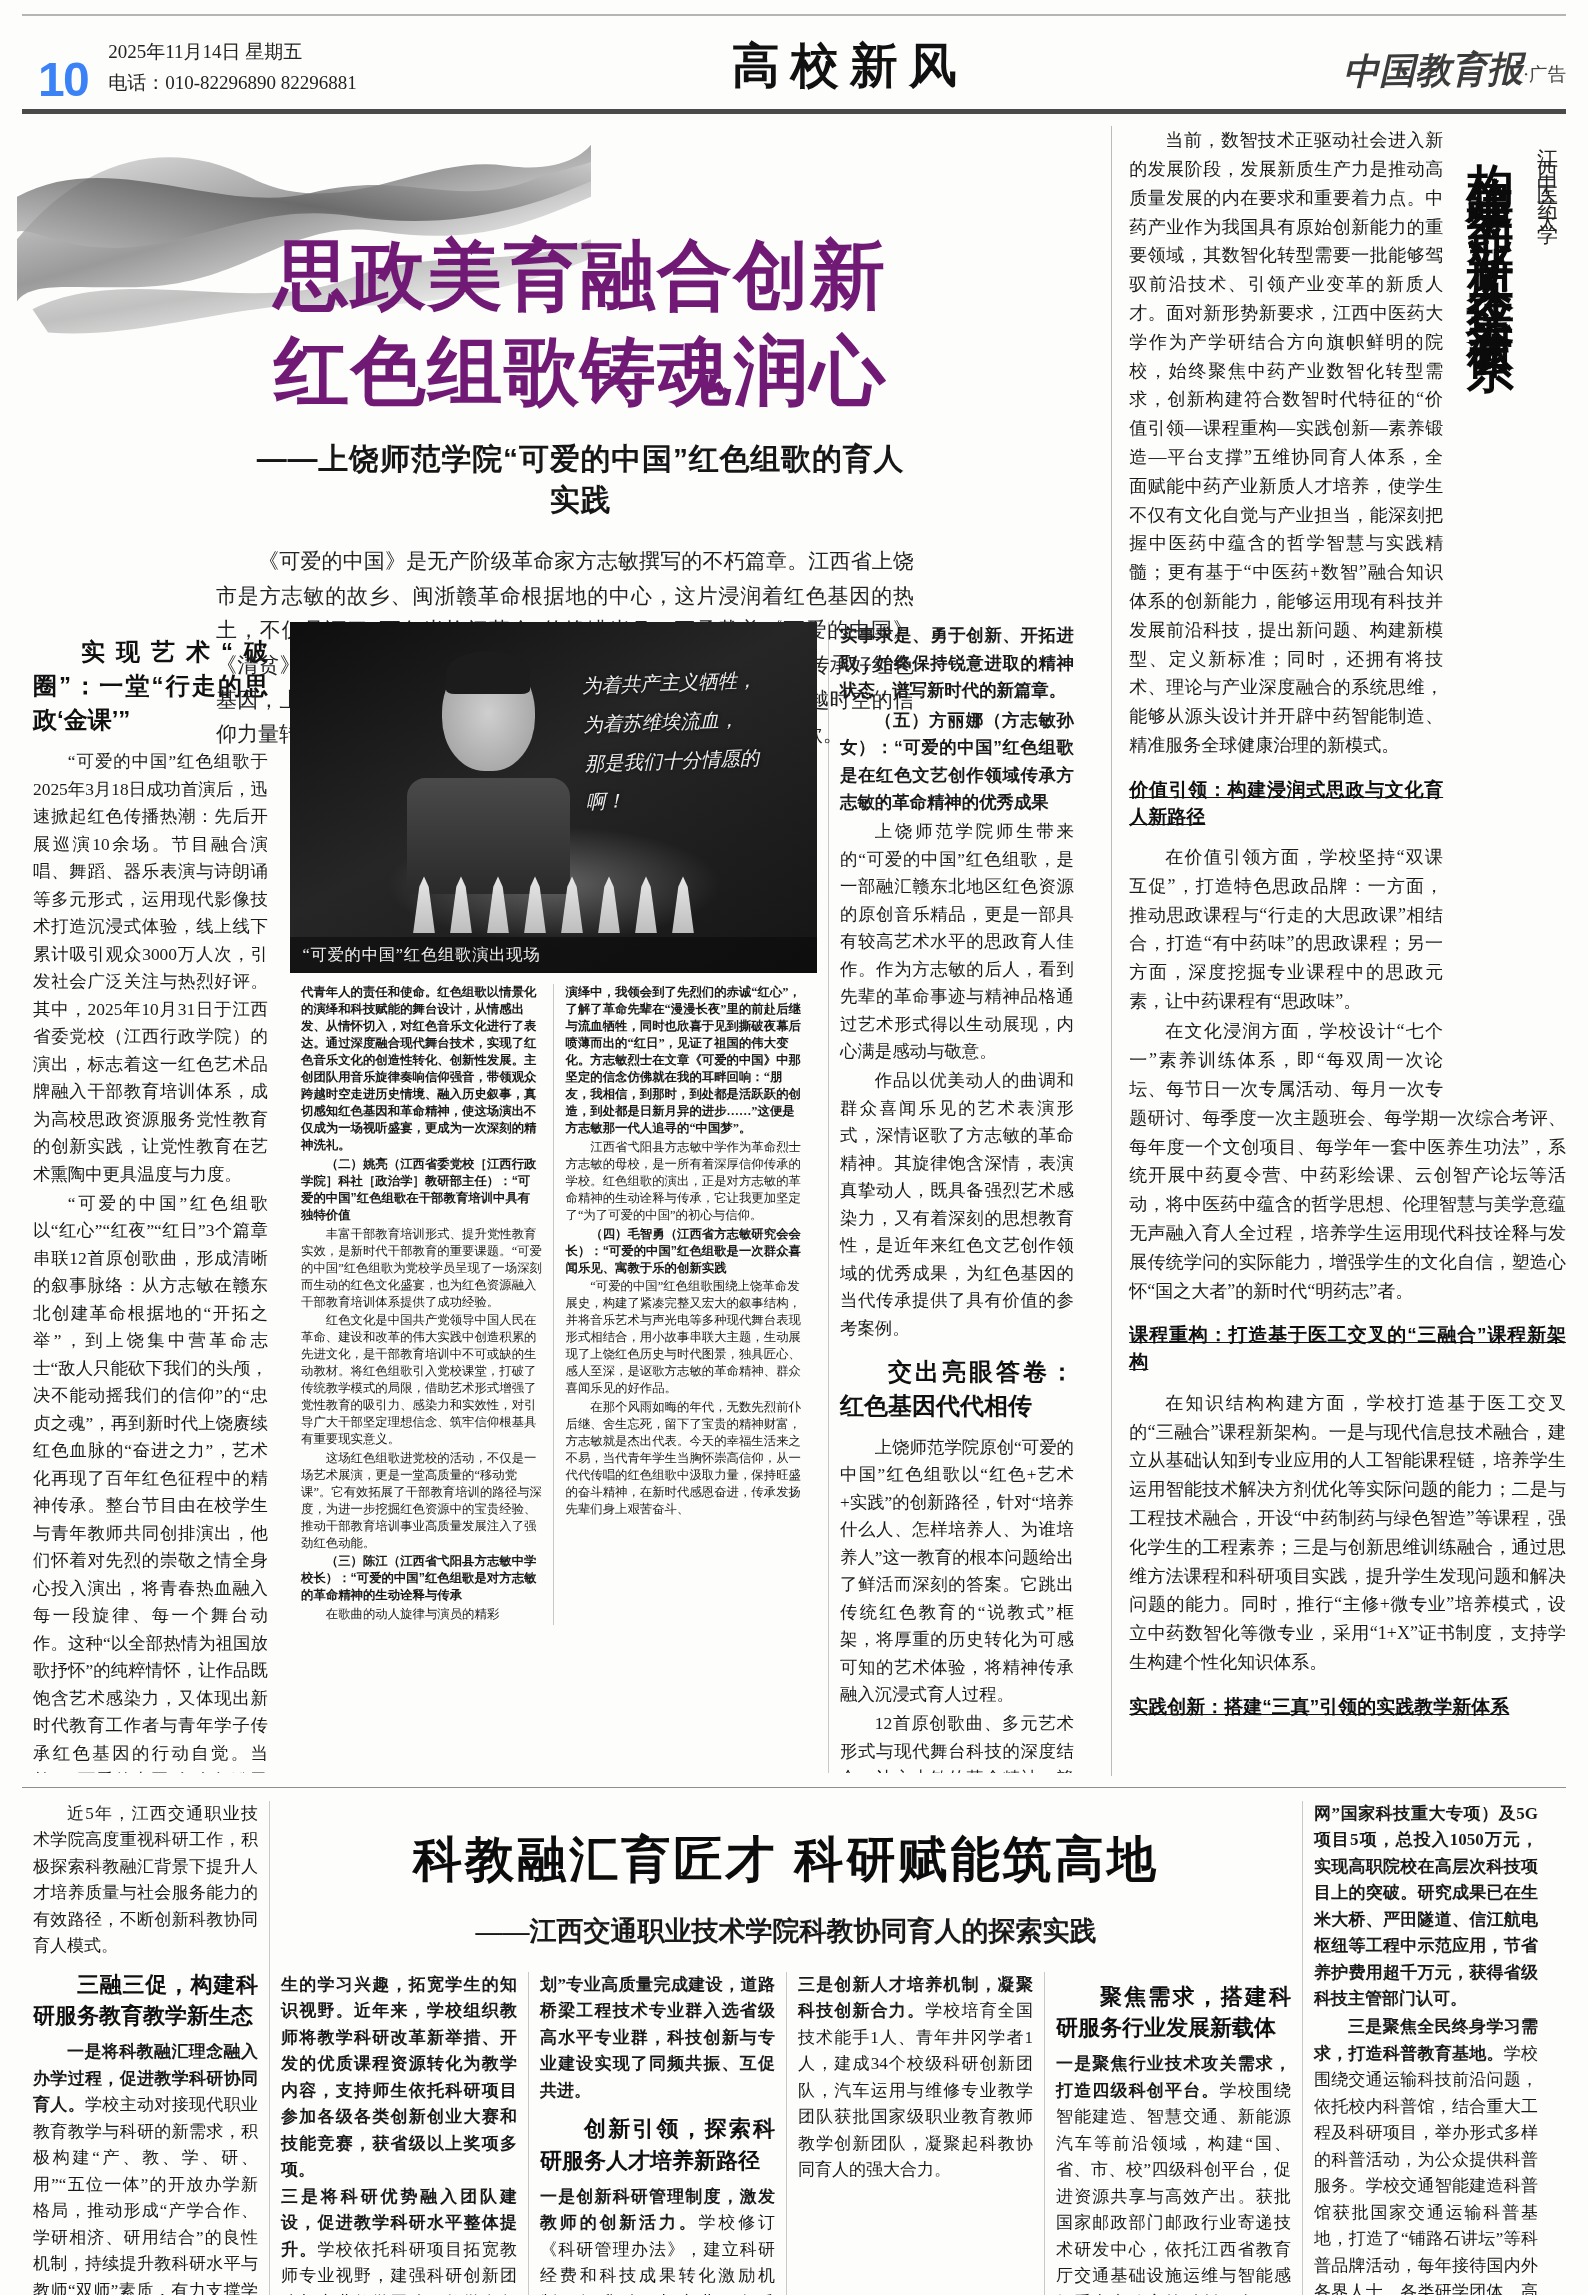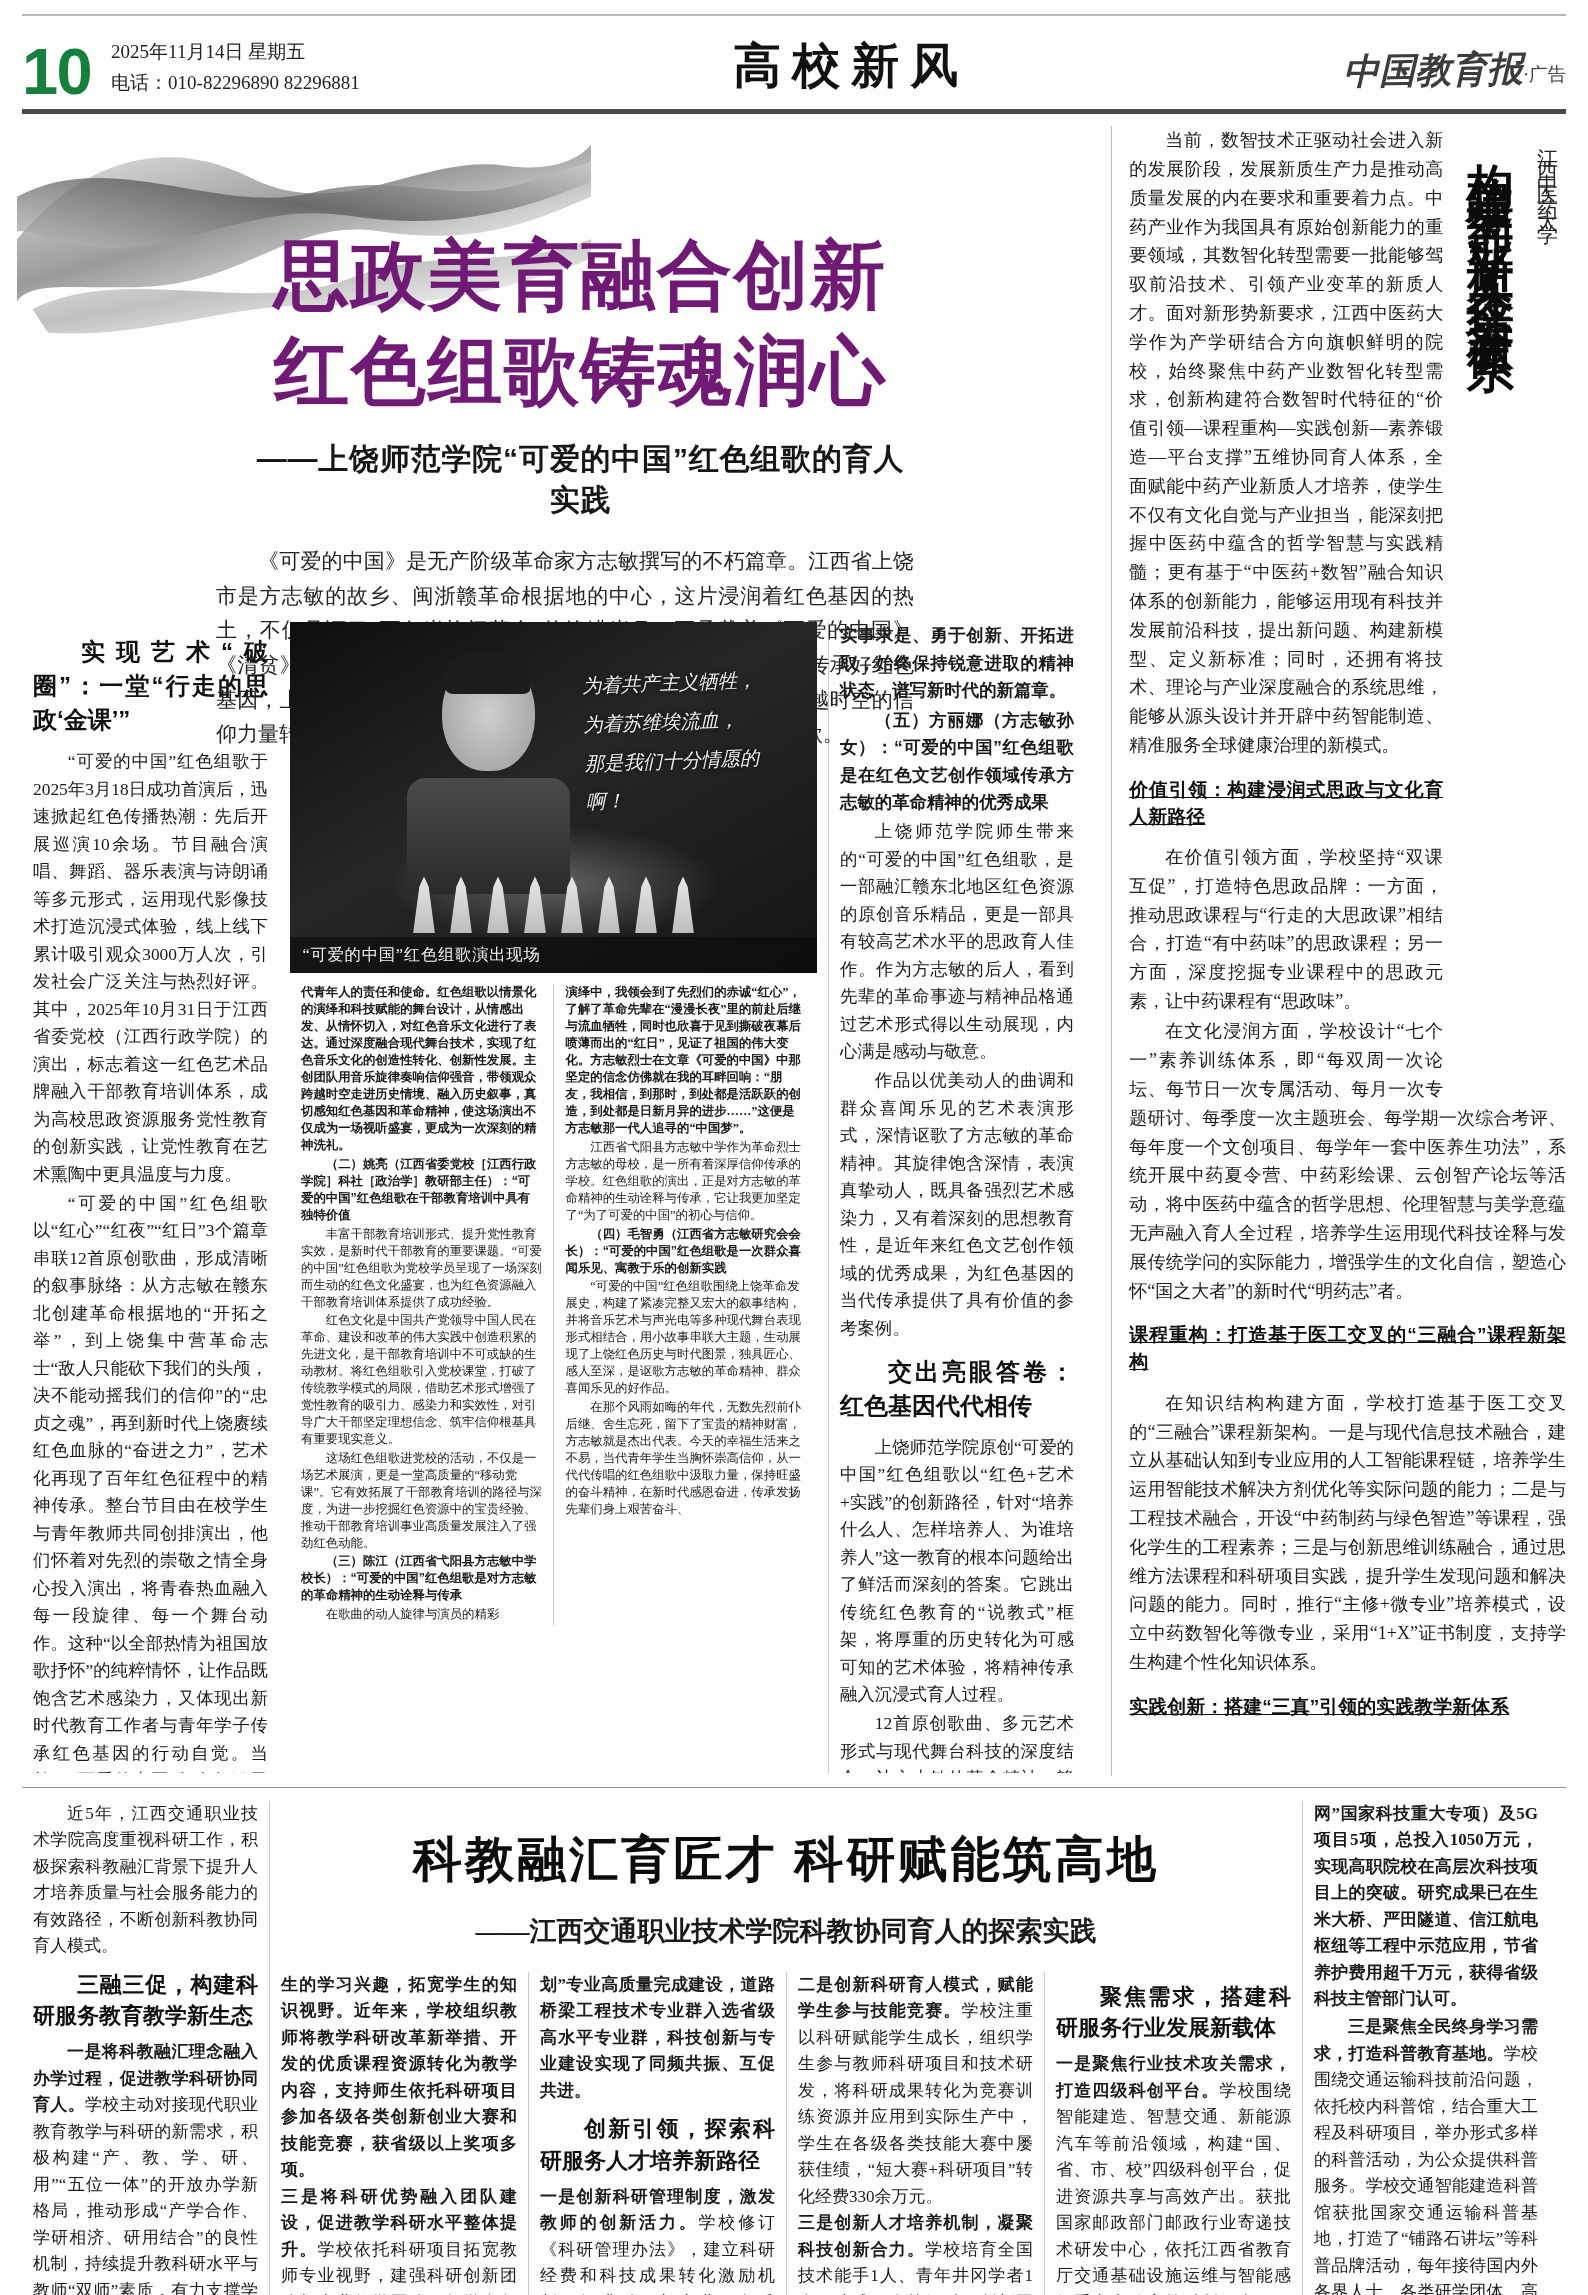--- a/index.html
+++ b/index.html
@@ -3,22 +3,22 @@
 <meta charset="utf-8">
 <style>
   * { margin:0; padding:0; box-sizing:border-box; }
   html,body { width:1588px; height:2295px; background:#fdfdfc; overflow:hidden;
     font-family:"Liberation Serif", serif; color:#1a1a1a; }
   .page { width:1588px; height:2295px; padding:14px 22px 15.5px; }
 
   
   .top-rule { border-top:2.3px solid #b5b5b5; margin-bottom:11px; }
   .header { display:flex; align-items:flex-end; height:74px; }
-  .pagenum { font-family:"Liberation Sans",sans-serif; font-size:65px; line-height:.9;
-    font-weight:bold; color:#15803d; letter-spacing:-1.6px; }
+  .pagenum { font-family:"Liberation Sans",sans-serif; font-size:48px; line-height:.9;
+    font-weight:bold; color:#3b82f6; letter-spacing:-1.6px;margin-left:16px; }
   .dateblock { margin-left:20px; font-size:19px; color:#222; line-height:1.6; padding-bottom:3.1px;}
   .section-title { flex:1; text-align:center; font-size:48px; font-weight:bold;
     letter-spacing:11px; color:#111; font-family:"Liberation Serif",serif; padding-bottom:3.1px;margin-top:35px;}
   .masthead { font-style:italic; font-weight:bold; font-size:36px; color:#3c3c3c;
     font-family:"DejaVu Serif",serif; transform:rotate(-1deg); padding-bottom:6.2px; white-space:nowrap;}
   .masthead small { font-size:18.6px; font-style:normal; font-weight:normal; color:#444; }
   .thick-rule { border-top:5.4px solid #4a4a4a; margin-top:7.8px; }
 
   
   .main-row { display:flex; margin-top:12.4px; height:1650px; }
@@ -276,21 +276,20 @@
           </div>
         <div>
             <div class="pad">
               <p class="ni">划”专业高质量完成建设，道路桥梁工程技术专业群入选省级高水平专业群，科技创新与专业建设实现了同频共振、互促共进。</p>
               <h3 class="col-head">创新引领，探索科研服务人才培养新路径</h3>
               <p><b>一是创新科研管理制度，激发教师的创新活力。</b>学校修订《科研管理办法》，建立科研经费和科技成果转化激励机制，提升科研与产业服务质效，在职称评审中突出技术应用与创新贡献导向，将标准制定、建言献策等纳入评价体系。依托科研反哺教学，建成省级精品在线开放课程20门，在全国职业院校技能大赛教学能力比赛中获一、二、三等奖6项。</p>
             </div>
           </div>
         <div>
             <div class="pad">
-              <p><b>二是创新科研育人模式，赋能学生参与技能竞赛。</b>学校注重以科研赋能学生成长，组织学生参与教师科研项目和技术研发，将科研成果转化为竞赛训练资源并应用到实际生产中，学生在各级各类技能大赛中屡获佳绩，“短大赛+科研项目”转化经费330余万元。</p>
               <p><b>三是创新人才培养机制，凝聚科技创新合力。</b>学校培育全国技术能手1人、青年井冈学者1人，建成34个校级科研创新团队，汽车运用与维修专业教学团队获批国家级职业教育教师教学创新团队，凝聚起科教协同育人的强大合力。</p>
             </div>
           </div>
         <div>
             <div class="pad">
               <h3 class="col-head">聚焦需求，搭建科研服务行业发展新载体</h3>
               <p><b>一是聚焦行业技术攻关需求，打造四级科创平台。</b>学校围绕智能建造、智慧交通、新能源汽车等前沿领域，构建“国、省、市、校”四级科创平台，促进资源共享与高效产出。获批国家邮政部门邮政行业寄递技术研发中心，依托江西省教育厅交通基础设施运维与智能感知重点实验室等科创平台，开展纵横向科研项目150余项。</p>
             </div>
           </div>
       </div>

